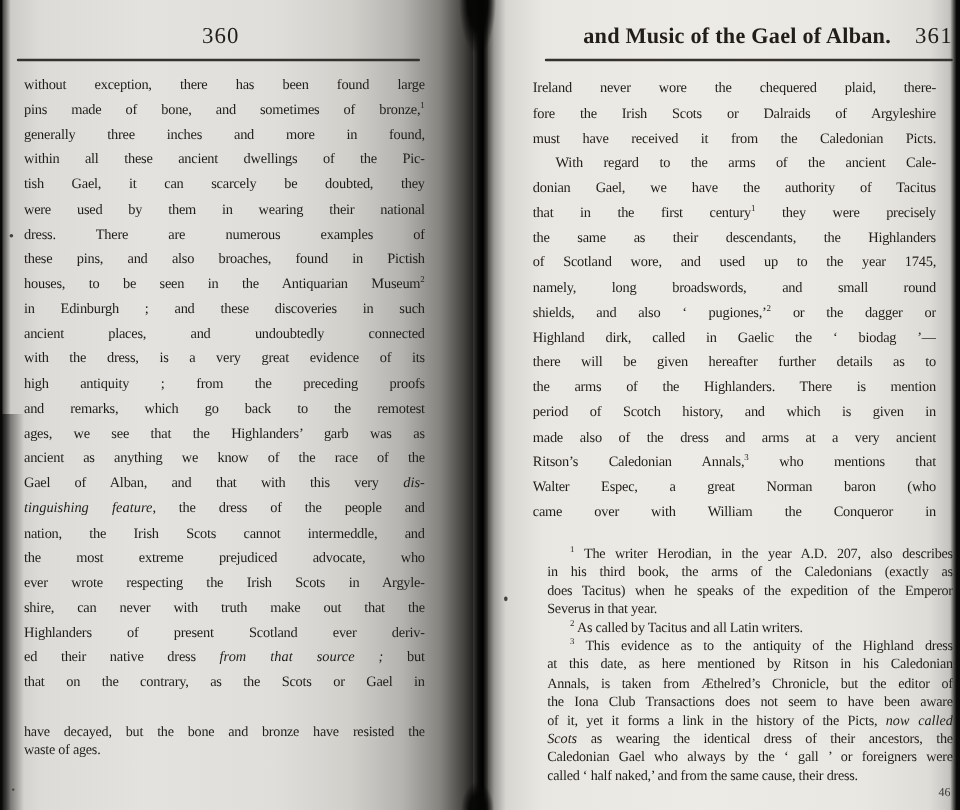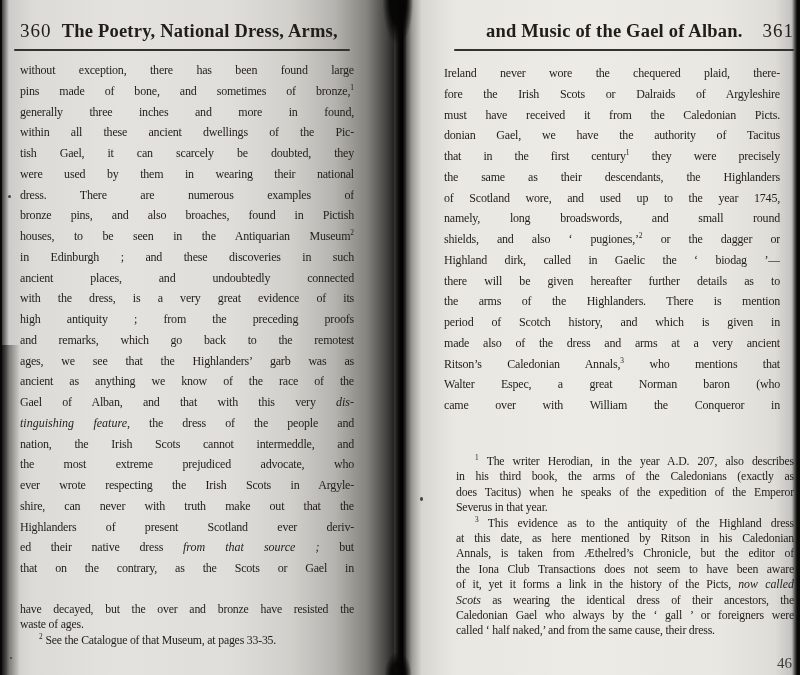--- a/index.html
+++ b/index.html
@@ -51,102 +51,102 @@
   .tline::after{content:"";display:inline-block;width:100%;height:0;}
   .btext .tline{height:20.75px;line-height:20.75px;}
   .ftext .tline{height:15.4px;line-height:15.4px;}
   .tline.ind{padding-left:19px;}
   .tline.rag{text-align:left;}
   .tline.rag::after{content:none;}
   .tline sup{font-size:62%;line-height:0;vertical-align:super;letter-spacing:0;}
   .tline i{letter-spacing:0;}
 
   .sig{position:absolute;top:655px;left:50px;width:336px;text-align:right;
-    padding-right:5px;font-size:15px;color:#3d3b36;}
+    padding-right:5px;font-size:10px;color:#3d3b36;}
 
   .speck{position:absolute;background:#45423c;border-radius:50%;}
   .speck.s1{left:8px;top:195px;width:3px;height:3px;}
   .speck.s2{left:420px;top:497px;width:3px;height:4px;}
   .speck.s3{left:10px;top:657px;width:2px;height:2px;}
 </style>
 </head>
 <body>
 
 <div class="spread">
 
   <div class="page left">
     <div class="hdr">
       <span class="pnum">360</span>
-      <span class="rtitle">The Poetry, National Dress, Arms,</span>
     </div>
     <div class="hrule"></div>
     <div class="btext">
         <div class="tline">without exception, there has been found large</div>
         <div class="tline">pins made of bone, and sometimes of bronze,<sup>1</sup></div>
         <div class="tline">generally three inches and more in found,</div>
         <div class="tline">within all these ancient dwellings of the Pic-</div>
         <div class="tline">tish Gael, it can scarcely be doubted, they</div>
         <div class="tline">were used by them in wearing their national</div>
         <div class="tline">dress.  There are numerous examples of</div>
-        <div class="tline">bronze pins, and also broaches, found in Pictish</div>
+        <div class="tline">these pins, and also broaches, found in Pictish</div>
         <div class="tline">houses, to be seen in the Antiquarian Museum<sup>2</sup></div>
         <div class="tline">in Edinburgh ; and these discoveries in such</div>
         <div class="tline">ancient places, and undoubtedly connected</div>
         <div class="tline">with the dress, is a very great evidence of its</div>
         <div class="tline">high antiquity ; from the preceding proofs</div>
         <div class="tline">and remarks, which go back to the remotest</div>
         <div class="tline">ages, we see that the Highlanders’ garb was as</div>
         <div class="tline">ancient as anything we know of the race of the</div>
         <div class="tline">Gael of Alban, and that with this very <i>dis-</i></div>
         <div class="tline"><i>tinguishing feature</i>, the dress of the people and</div>
         <div class="tline">nation, the Irish Scots cannot intermeddle, and</div>
         <div class="tline">the most extreme prejudiced advocate, who</div>
         <div class="tline">ever wrote respecting the Irish Scots in Argyle-</div>
         <div class="tline">shire, can never with truth make out that the</div>
         <div class="tline">Highlanders of present Scotland ever deriv-</div>
         <div class="tline">ed their native dress <i>from that source ;</i> but</div>
         <div class="tline">that on the contrary, as the Scots or Gael in</div>
       </div>
     <div class="ftext">
-        <div class="tline">have decayed, but the over and bronze have resisted the</div>
+        <div class="tline">have decayed, but the bone and bronze have resisted the</div>
         <div class="tline rag">waste of ages.</div>
-        <div class="tline ind rag"><sup>2</sup> See the Catalogue of that Museum, at pages 33-35.</div>
       </div>
   </div>
 
   <div class="page right">
     <div class="hdr">
       <span class="rtitle">and Music of the Gael of Alban.</span>
       <span class="pnum">361</span>
     </div>
     <div class="hrule"></div>
     <div class="btext">
         <div class="tline">Ireland never wore the chequered plaid, there-</div>
         <div class="tline">fore the Irish Scots or Dalraids of Argyleshire</div>
         <div class="tline">must have received it from the Caledonian Picts.</div>
+        <div class="tline ind">With regard to the arms of the ancient Cale-</div>
         <div class="tline">donian Gael, we have the authority of Tacitus</div>
         <div class="tline">that in the first century<sup>1</sup> they were precisely</div>
         <div class="tline">the same as their descendants, the Highlanders</div>
         <div class="tline">of Scotland wore, and used up to the year 1745,</div>
         <div class="tline">namely, long broadswords, and small round</div>
         <div class="tline">shields, and also ‘ pugiones,’<sup>2</sup> or the dagger or</div>
         <div class="tline">Highland dirk, called in Gaelic the ‘ biodag ’—</div>
         <div class="tline">there will be given hereafter further details as to</div>
         <div class="tline">the arms of the Highlanders.  There is mention</div>
         <div class="tline">period of Scotch history, and which is given in</div>
         <div class="tline">made also of the dress and arms at a very ancient</div>
         <div class="tline">Ritson’s Caledonian Annals,<sup>3</sup> who mentions that</div>
         <div class="tline">Walter Espec, a great Norman baron (who</div>
         <div class="tline">came over with William the Conqueror in</div>
       </div>
     <div class="ftext">
         <div class="tline ind"><sup>1</sup> The writer Herodian, in the year A.D. 207, also describes</div>
         <div class="tline">in his third book, the arms of the Caledonians (exactly as</div>
         <div class="tline">does Tacitus) when he speaks of the expedition of the Emperor</div>
         <div class="tline rag">Severus in that year.</div>
+        <div class="tline ind rag"><sup>2</sup> As called by Tacitus and all Latin writers.</div>
         <div class="tline ind"><sup>3</sup> This evidence as to the antiquity of the Highland dress</div>
         <div class="tline">at this date, as here mentioned by Ritson in his Caledonian</div>
         <div class="tline">Annals, is taken from Æthelred’s Chronicle, but the editor of</div>
         <div class="tline">the Iona Club Transactions does not seem to have been aware</div>
         <div class="tline">of it, yet it forms a link in the history of the Picts, <i>now called</i></div>
         <div class="tline"><i>Scots</i> as wearing the identical dress of their ancestors, the</div>
         <div class="tline">Caledonian Gael who always by the ‘ gall ’ or foreigners were</div>
         <div class="tline rag">called ‘ half naked,’ and from the same cause, their dress.</div>
       </div>
     <div class="sig">46</div>

